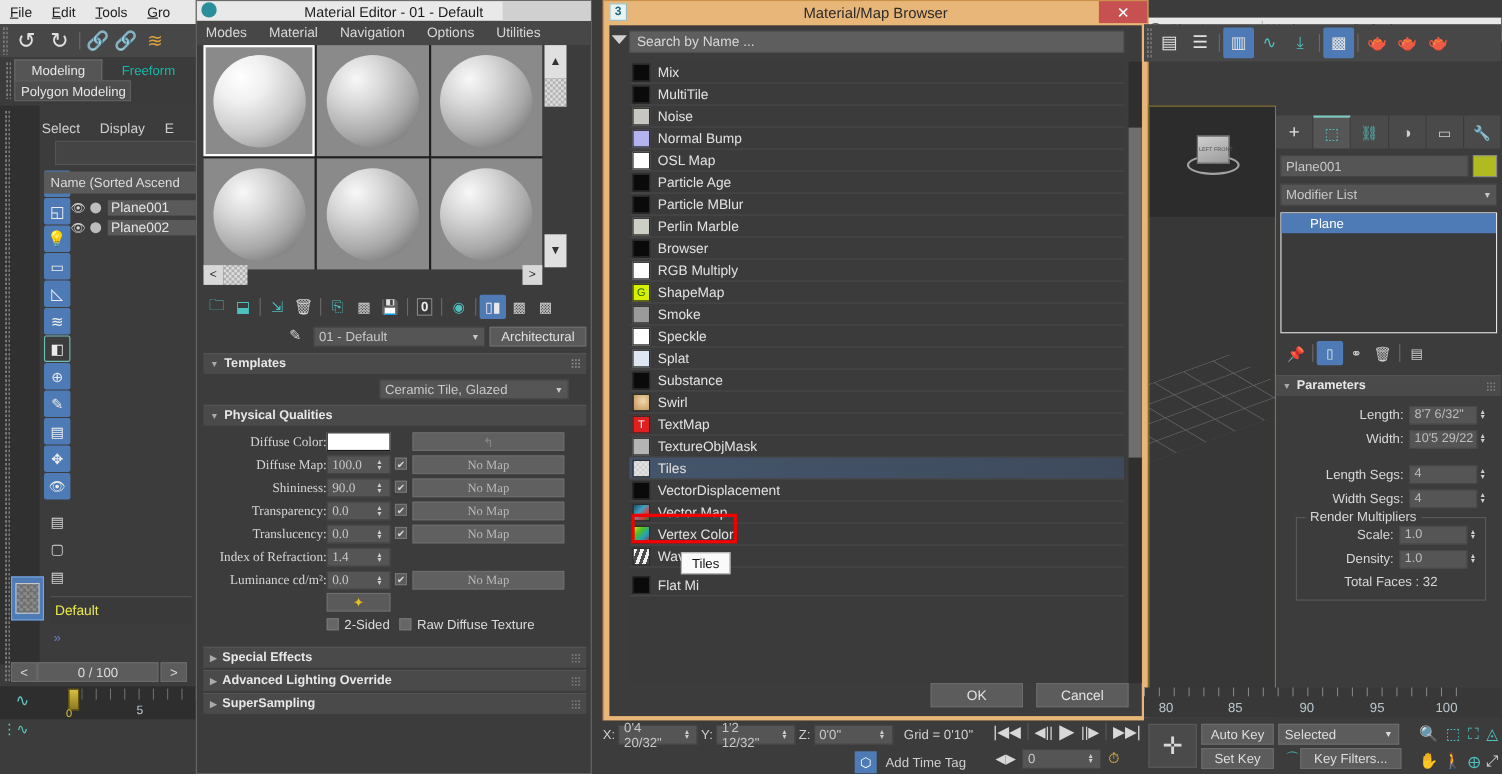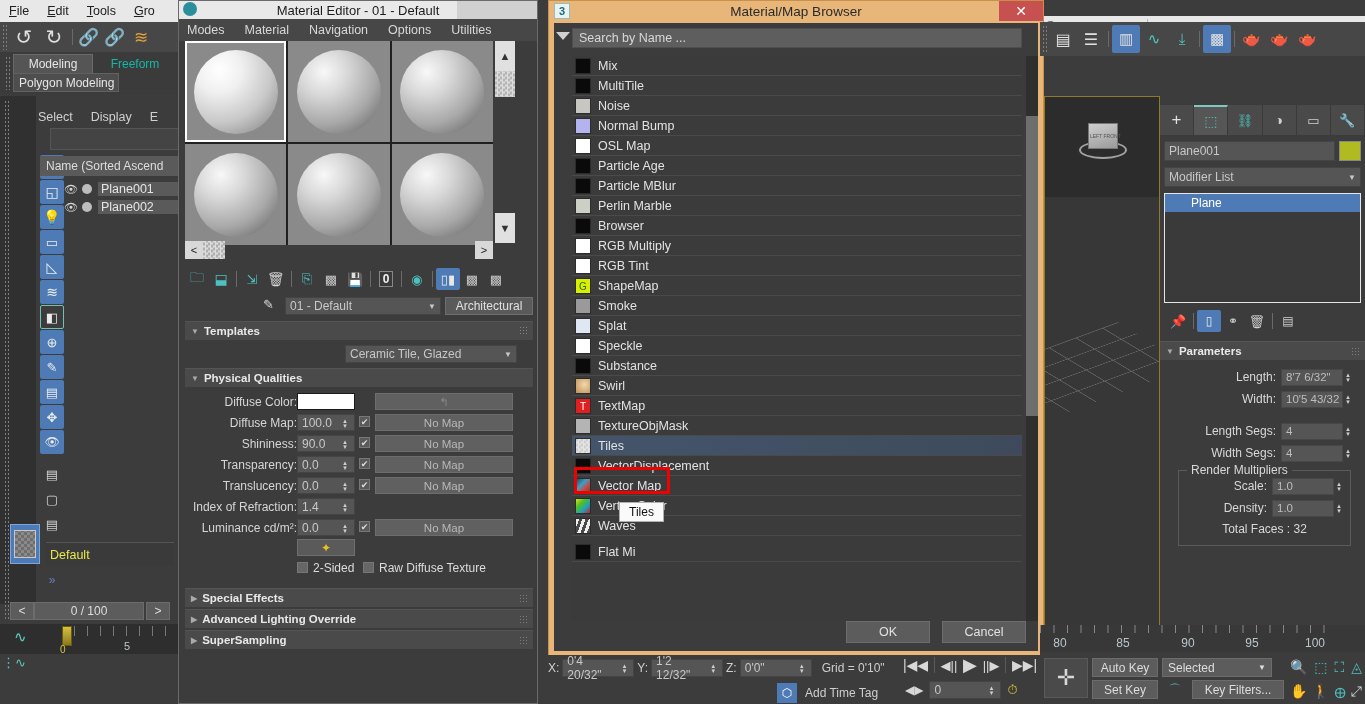--- a/index.html
+++ b/index.html
@@ -89,21 +89,21 @@
                display:flex; align-items:center; }
   .mrow-ic{ width:24px; height:22px; display:flex; align-items:center; justify-content:center; }
   .mrow-ic.on{ background:#4e7bb5; border-radius:2px; }
   .sep{ width:1px; height:16px; background:#6a6a6a; margin:0 3px; }
 
   
   #me-name{ position:absolute; left:6px; top:296px; width:348px; height:18px; }
 
   
   #me-body{ position:absolute; left:6px; top:320px; width:348px; }
-  .prow{ height:21px; display:flex; align-items:center; position:relative; }
+  .prow{ height:21px; display:flex; align-items:center; position:relative;font-family:Liberation Serif, serif; }
   .plabel{ position:absolute; right:0; font-size:12px; color:#d6d6d6; }
   .nomap{ background:#606060; border:1px solid #6d6d6d; color:#b8b8b8;
           height:17px; display:flex; align-items:center; justify-content:center;
           font-size:11.5px; }
   .chk{ width:11px; height:11px; background:#5a5a5a; border:1px solid #777;
         display:flex; align-items:center; justify-content:center; font-size:9px; color:#d8d8d8; }
 
   
   #browser{ left:548px; top:0; width:496px; height:656px; background:#e8b678;
             border:1px solid #c89049; }
@@ -651,38 +651,34 @@
           </div>
         <div class="brow">
             <span class="sw" style="background:#0a0a0a"></span>
             <span>Browser</span>
           </div>
         <div class="brow">
             <span class="sw" style="background:#ffffff"></span>
             <span>RGB Multiply</span>
           </div>
         <div class="brow">
-            <span class="sw" style="background:#ffffff"></span>
-            <span>RGB Tint</span>
-          </div>
-        <div class="brow">
             <span class="sw" style="background:#d8f000;color:#2a6a00;font-size:10px;display:flex;align-items:center;justify-content:center">G</span>
             <span>ShapeMap</span>
           </div>
         <div class="brow">
             <span class="sw" style="background:#9a9a9a"></span>
             <span>Smoke</span>
           </div>
         <div class="brow">
+            <span class="sw" style="background:#ffffff"></span>
+            <span>Speckle</span>
+          </div>
+        <div class="brow">
             <span class="sw" style="background:#dfe8f2"></span>
             <span>Splat</span>
-          </div>
-        <div class="brow">
-            <span class="sw" style="background:#ffffff"></span>
-            <span>Speckle</span>
           </div>
         <div class="brow">
             <span class="sw" style="background:#0a0a0a"></span>
             <span>Substance</span>
           </div>
         <div class="brow">
             <span class="sw" style="background:radial-gradient(circle at 60% 40%,#f0d8b0,#c09050)"></span>
             <span>Swirl</span>
           </div>
         <div class="brow">
@@ -809,21 +805,21 @@
         <span class="grip"></span>
       </div>
       <div style="height:6px"></div>
       <div class="prm">
         <span class="lab">Length:</span>
         <span class="val">8'7 6/32"</span>
         <span class="spin" style="position:absolute;right:12px">▴<br>▾</span>
       </div>
       <div class="prm">
         <span class="lab">Width:</span>
-        <span class="val">10'5 43/32</span>
+        <span class="val">10'5 29/22</span>
         <span class="spin" style="position:absolute;right:12px">▴<br>▾</span>
       </div>
       <div style="height:10px"></div>
       <div class="prm">
         <span class="lab">Length Segs:</span>
         <span class="val">4</span>
         <span class="spin" style="position:absolute;right:12px">▴<br>▾</span>
       </div>
       <div class="prm">
         <span class="lab">Width Segs:</span>
@@ -920,21 +916,21 @@
     <div id="keybtn">
       <span style="color:#d8d8d8;font-size:22px">✛</span>
     </div>
     <div class="akbtn" style="left:52px;top:6px;width:66px;height:19px">Auto Key</div>
     <div class="akbtn" style="left:52px;top:28px;width:66px;height:19px">Set Key</div>
     <div class="akbtn" style="left:122px;top:6px;width:110px;height:19px;justify-content:space-between;padding:0 5px">
       <span>Selected</span>
       <span style="font-size:8px">▼</span>
     </div>
     <div class="abs" style="left:122px;top:28px;width:26px;height:19px;display:flex;align-items:center;justify-content:center;color:#4fc0c0;font-size:13px">⌒</div>
-    <div class="akbtn" style="left:152px;top:28px;width:92px;height:19px">Key Filters...</div>
+    <div class="akbtn" style="left:142px;top:28px;width:92px;height:19px">Key Filters...</div>
 
     <div class="abs" style="left:250px;top:4px;width:72px;height:22px;display:flex;align-items:center;justify-content:space-between">
       <span style="color:#d8d8d8;font-size:14px">🔍</span>
       <span style="color:#4fc0c0;font-size:14px">⬚</span>
       <span style="color:#4fc0c0;font-size:14px">⛶</span>
       <span style="color:#4fc0c0;font-size:14px">◬</span>
     </div>
     <div class="abs" style="left:250px;top:28px;width:72px;height:22px;display:flex;align-items:center;justify-content:space-between">
       <span style="color:#d8d8d8;font-size:14px">✋</span>
       <span style="color:#d8d8d8;font-size:14px">🚶</span>

